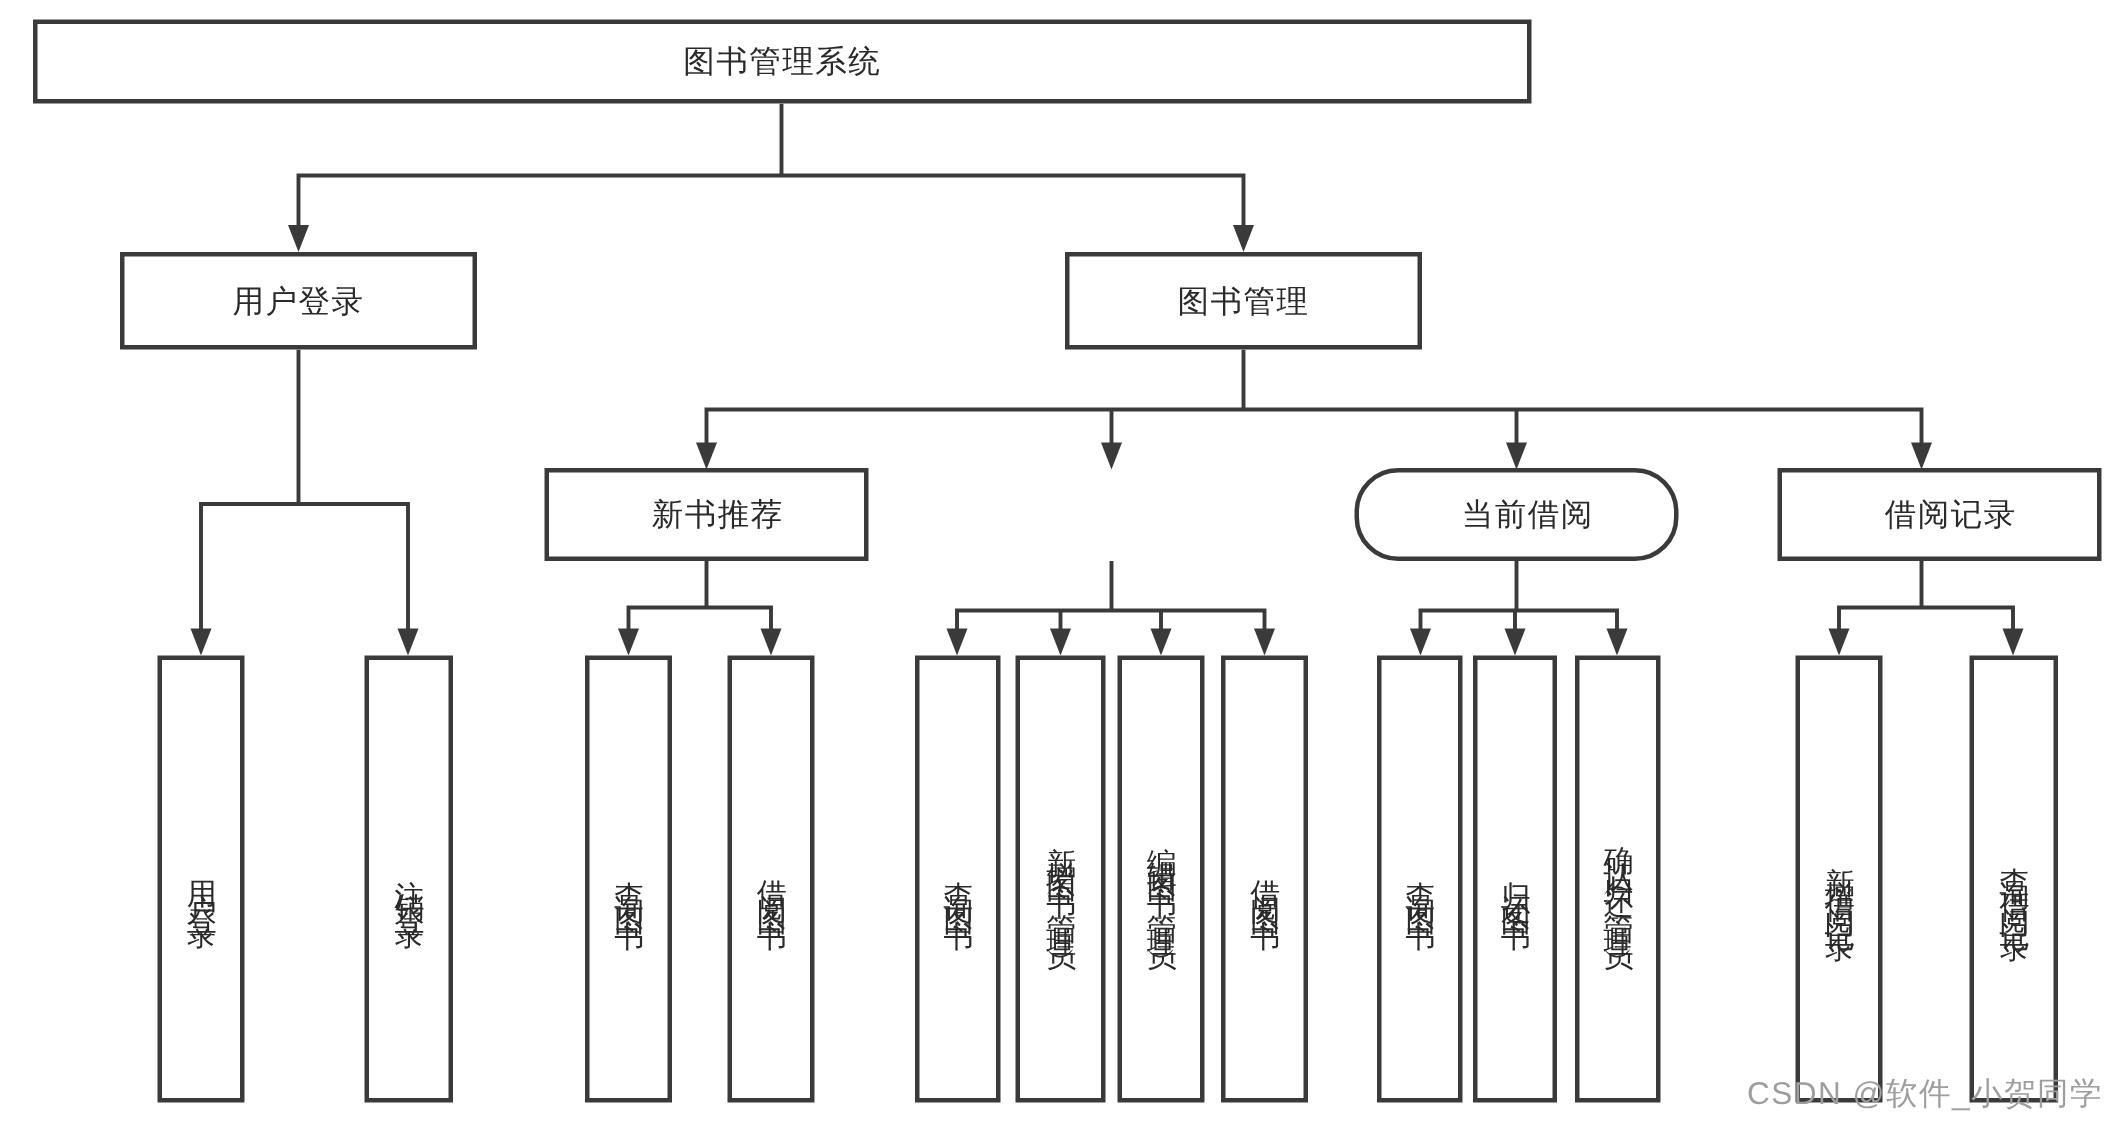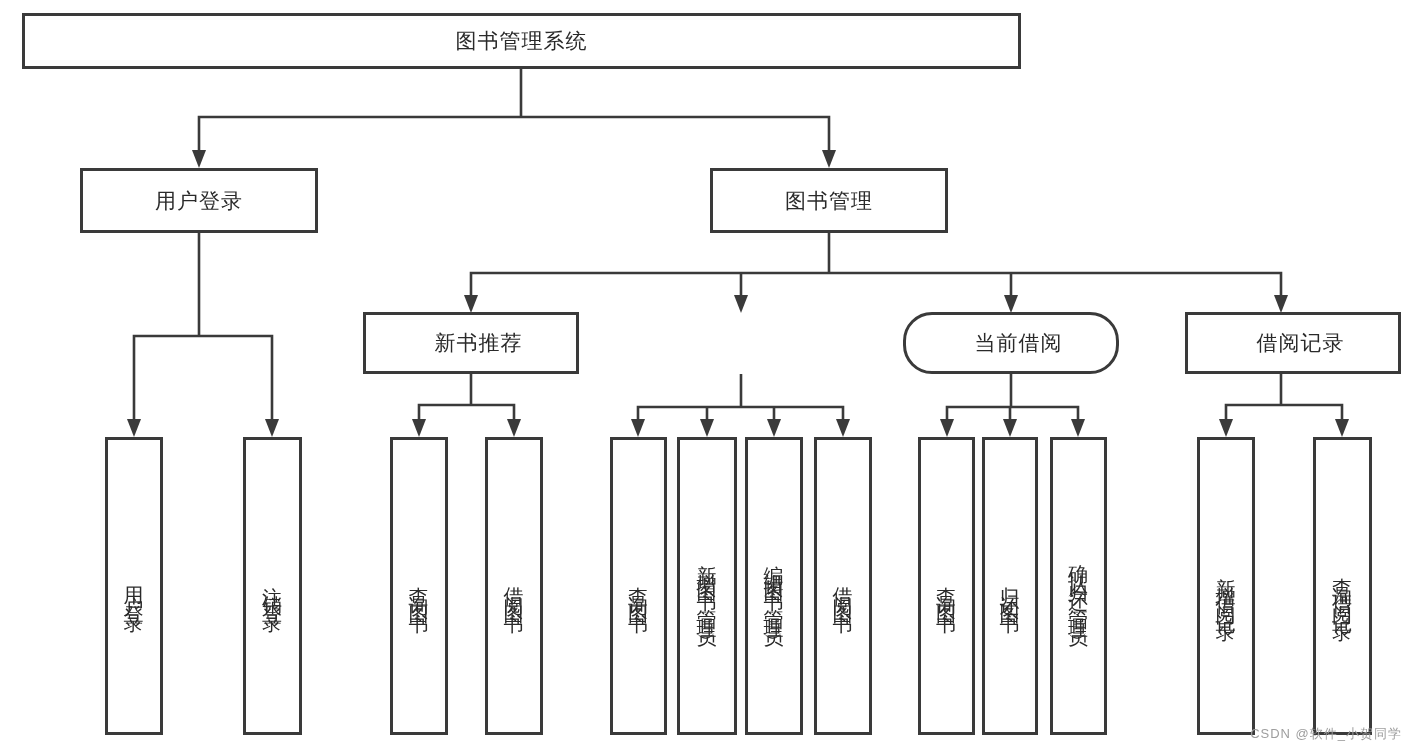--- a/index.html
+++ b/index.html
@@ -61,21 +61,21 @@
   .x-bb4 { left: 814px; }
   .x-cb1 { left: 918px; width: 57px; }
   .x-cb2 { left: 982px; width: 56px; }
   .x-cb3 { left: 1050px; width: 57px; }
   .x-br1 { left: 1197px; }
   .x-br2 { left: 1313px; width: 59px; }
   #watermark {
     position: absolute;
     right: 3px;
     bottom: 4px;
-    font-size: 13px;
+    font-size: 21px;
     color: #9e9e9e;
     letter-spacing: 1px;
     white-space: nowrap;
   }
 </style>
 </head>
 <body>
 
 <div id="canvas">
 

